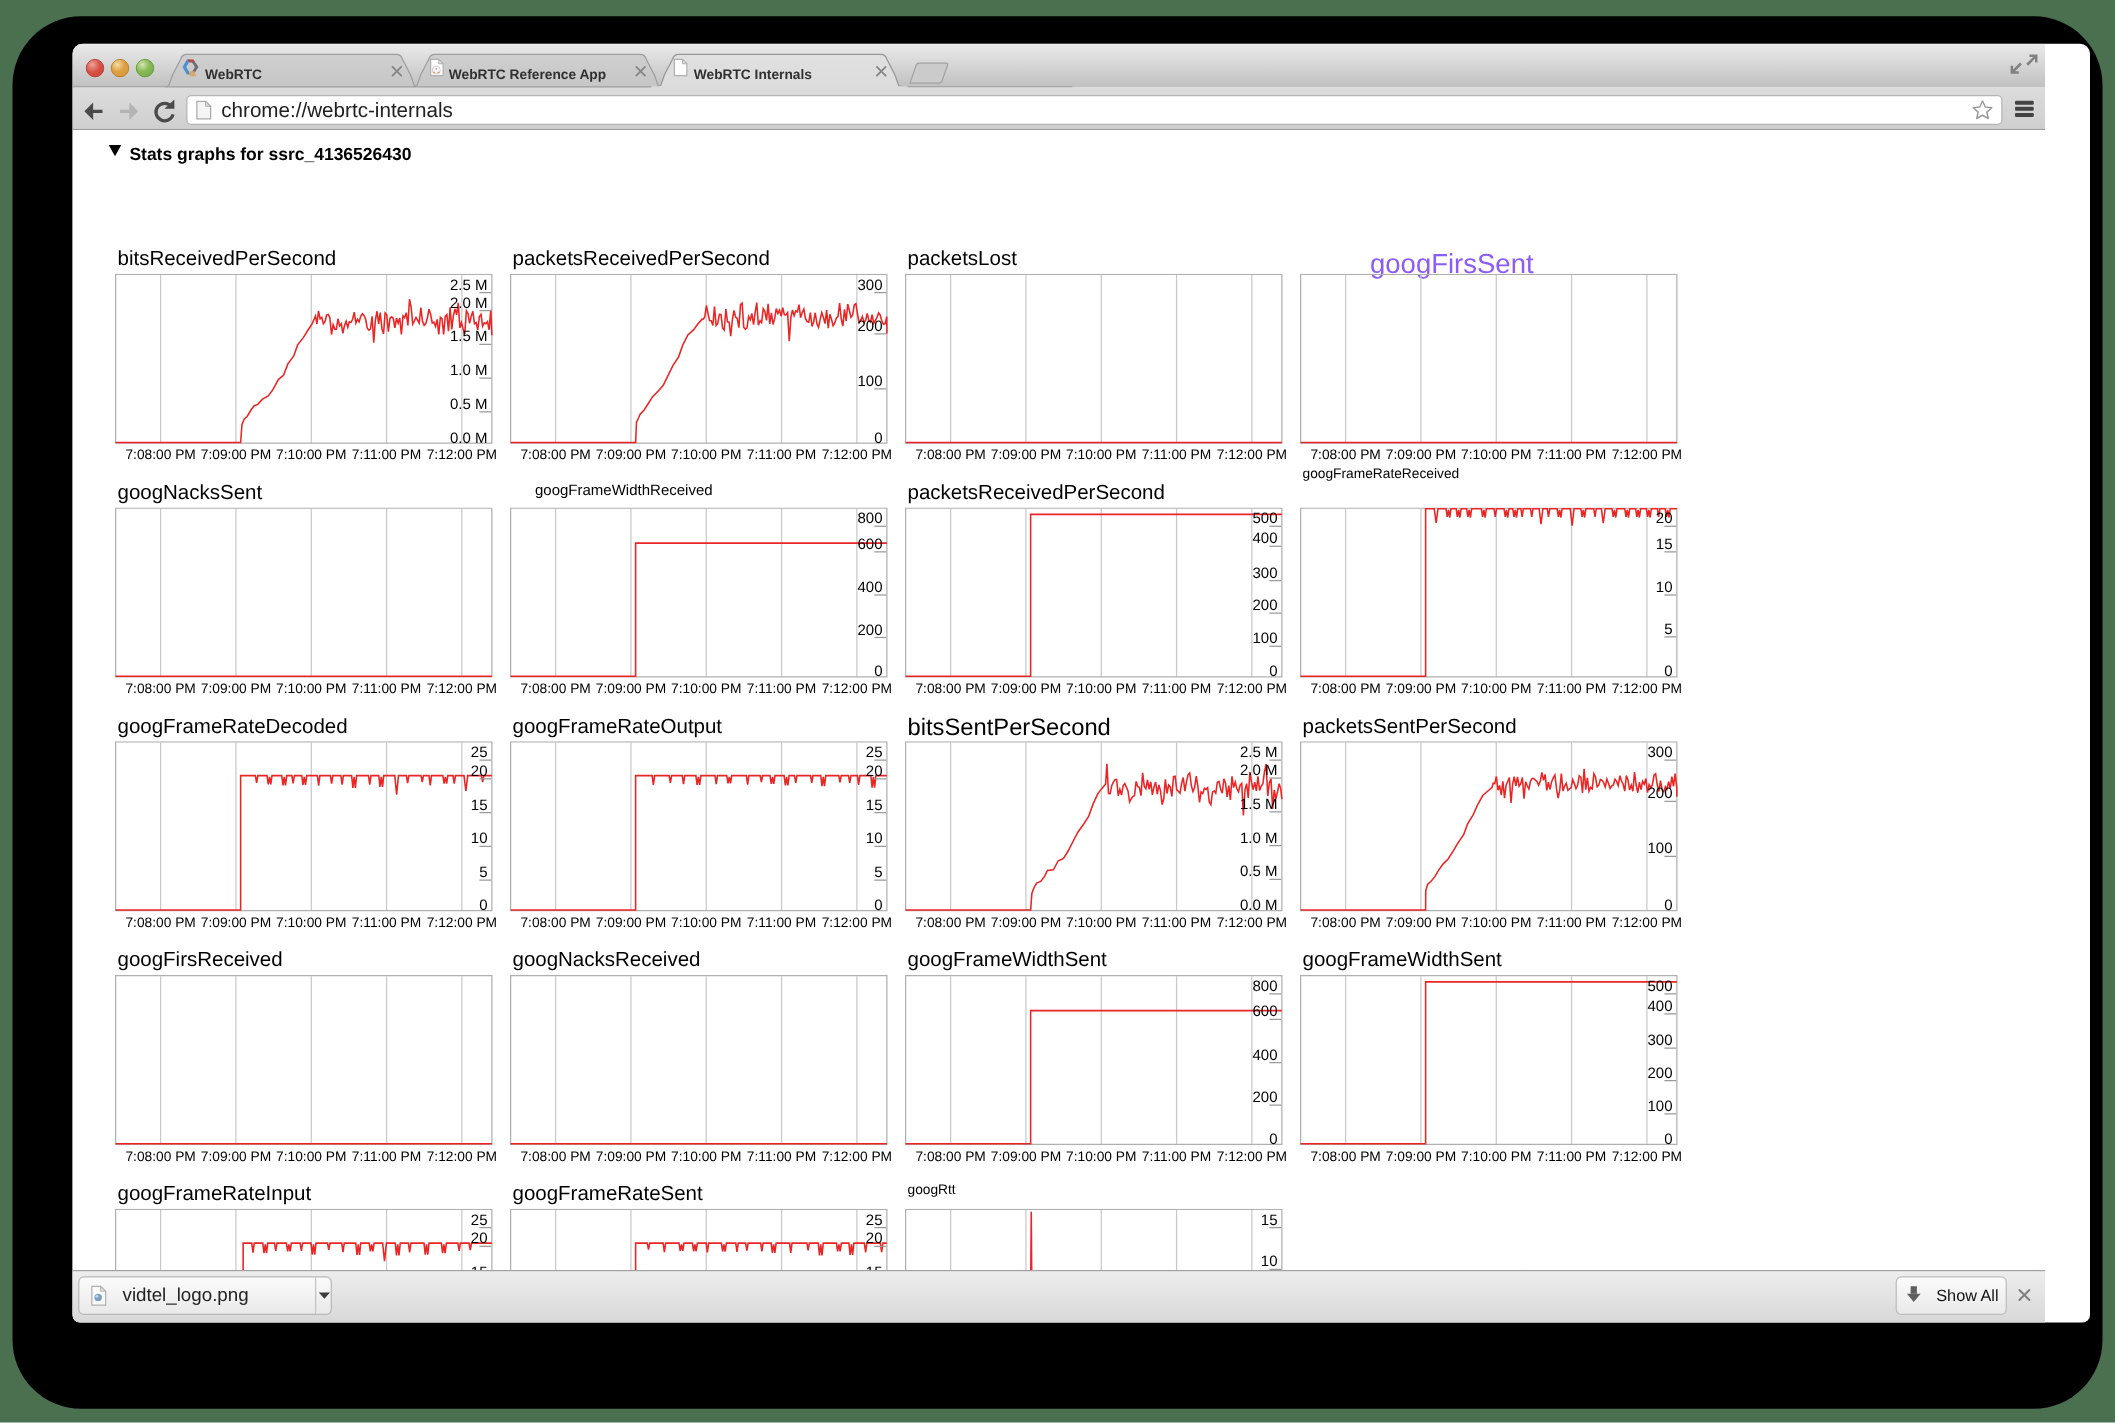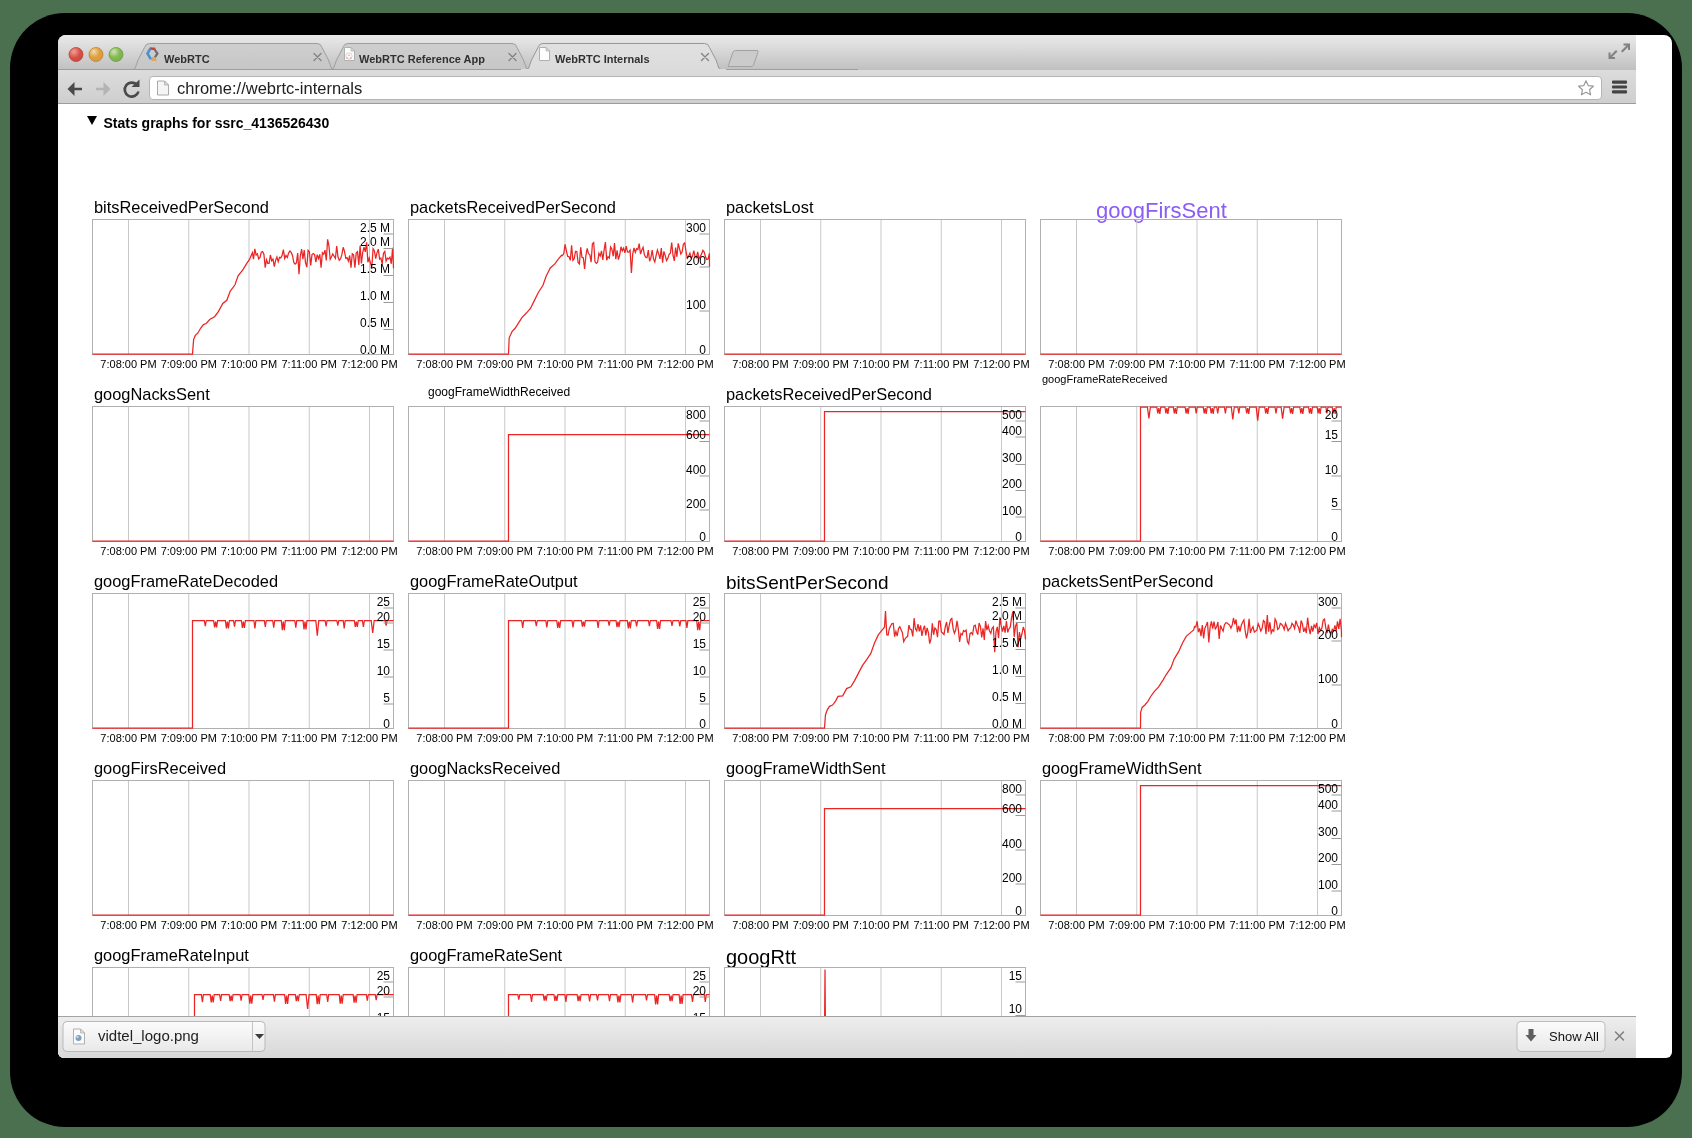--- a/index.html
+++ b/index.html
@@ -527,21 +527,21 @@
           <line x1="291.5" y1="84.0" x2="301" y2="84.0" stroke="#9a9a9a" stroke-width="1"></line>
           <text x="298" y="108.7" font-size="12" fill="#000" text-anchor="end" font-family="Liberation Sans, sans-serif">5</text>
           <line x1="291.5" y1="111.0" x2="301" y2="111.0" stroke="#9a9a9a" stroke-width="1"></line>
           <text x="298" y="134.7" font-size="12" fill="#000" text-anchor="end" font-family="Liberation Sans, sans-serif">0</text>
           <text x="36.5" y="148.5" font-size="11" fill="#000" text-anchor="middle" font-family="Liberation Sans, sans-serif">7:08:00 PM</text>
           <text x="96.8" y="148.5" font-size="11" fill="#000" text-anchor="middle" font-family="Liberation Sans, sans-serif">7:09:00 PM</text>
           <text x="157.0" y="148.5" font-size="11" fill="#000" text-anchor="middle" font-family="Liberation Sans, sans-serif">7:10:00 PM</text>
           <text x="217.2" y="148.5" font-size="11" fill="#000" text-anchor="middle" font-family="Liberation Sans, sans-serif">7:11:00 PM</text>
           <text x="277.5" y="148.5" font-size="11" fill="#000" text-anchor="middle" font-family="Liberation Sans, sans-serif">7:12:00 PM</text>
         </svg>
-<div style="position:absolute;left:726px;top:946px;font-size:20px;color:#000;white-space:nowrap">googRtt</div>
+<div style="position:absolute;left:726px;top:946px;font-size:11px;color:#000;white-space:nowrap">googRtt</div>
         <svg style="position:absolute;left:724px;top:967px" width="336" height="154">
           <line x1="36.50" y1="1" x2="36.50" y2="135.5" stroke="#c9c9c9" stroke-width="1"></line>
           <line x1="96.75" y1="1" x2="96.75" y2="135.5" stroke="#c9c9c9" stroke-width="1"></line>
           <line x1="157.00" y1="1" x2="157.00" y2="135.5" stroke="#c9c9c9" stroke-width="1"></line>
           <line x1="217.25" y1="1" x2="217.25" y2="135.5" stroke="#c9c9c9" stroke-width="1"></line>
           <line x1="277.50" y1="1" x2="277.50" y2="135.5" stroke="#c9c9c9" stroke-width="1"></line>
           <rect x="0.5" y="0.5" width="301" height="135" fill="none" stroke="#b0b0b0" stroke-width="1"></rect>
           <polyline points="0.5,135.0 100.0,135.0 101.0,2.5 102.0,135.0 301.5,135.0" fill="none" stroke="#eb2424" stroke-width="1.25" stroke-linejoin="miter"></polyline>
           <text x="298" y="12.7" font-size="12" fill="#000" text-anchor="end" font-family="Liberation Sans, sans-serif">15</text>
           <line x1="291.5" y1="15.0" x2="301" y2="15.0" stroke="#9a9a9a" stroke-width="1"></line>

